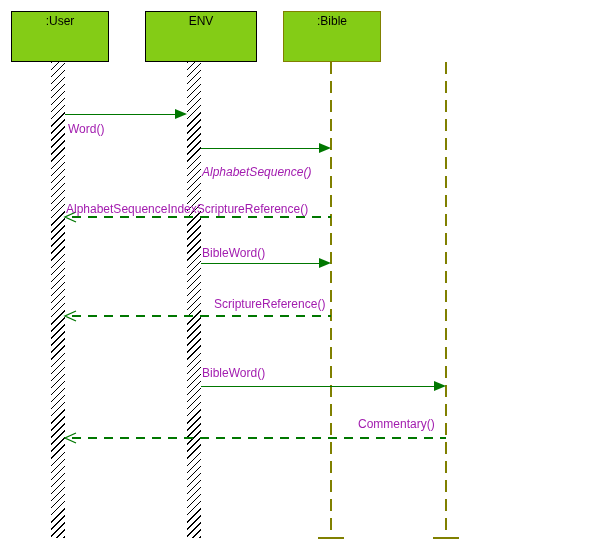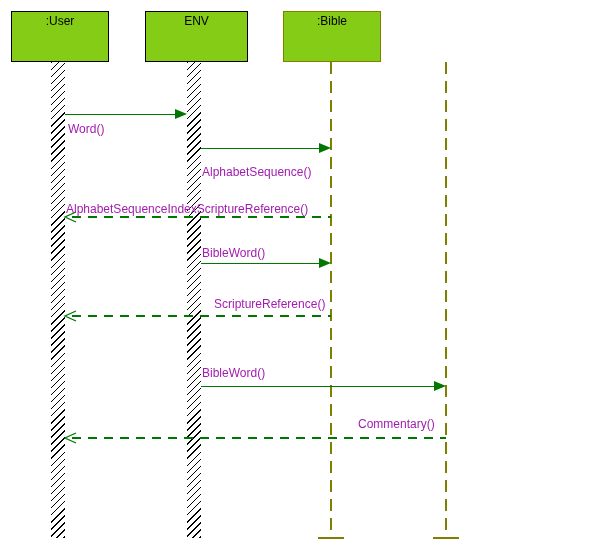--- a/index.html
+++ b/index.html
@@ -46,21 +46,21 @@
   }
 </style>
 </head>
 <body>
 
 <div id="canvas">
 
   <div class="head black" style="left:11px;width:98px;">
     <span>:User</span>
   </div>
-  <div class="head black" style="left:145px;width:103px;">
+  <div class="head black" style="left:145px;width:112px;">
     <span>ENV</span>
   </div>
   <div class="head olive" style="left:283px;width:98px;">
     <span>:Bible</span>
   </div>
 
   <div class="actbar" style="left:51px;width:14px;"></div>
   <div class="actbar" style="left:187px;width:14px;"></div>
 
   <div class="lifeline" style="left:330px;"></div>
@@ -70,21 +70,21 @@
 
   <div>
     <div class="msg-line" style="left:65px;top:114px;width:112px;"></div>
     <div class="arrow-solid" style="left:175px;top:109px;"></div>
     <div class="msg-label" style="left:68px;top:123px;">Word()</div>
   </div>
 
   <div>
     <div class="msg-line" style="left:201px;top:148px;width:120px;"></div>
     <div class="arrow-solid" style="left:319px;top:143px;"></div>
-    <div class="msg-label" style="left:202px;top:166px;">AlphabetSequence()</div>
+    <div class="msg-label" style="left:202px;top:166px;font-style:italic;">AlphabetSequence()</div>
   </div>
 
   <div>
     <div class="msg-dashed" style="left:72px;top:216px;width:259px;"></div>
     <svg class="arrow-open" style="left:63px;top:211px;" viewBox="0 0 14 12">
       <path d="M13 1 L2 6 L13 11" fill="none" stroke="#007700" stroke-width="1.3"></path>
     </svg>
     <div class="msg-label" style="left:66px;top:203px;">AlphabetSequenceIndexScriptureReference()</div>
   </div>
 

